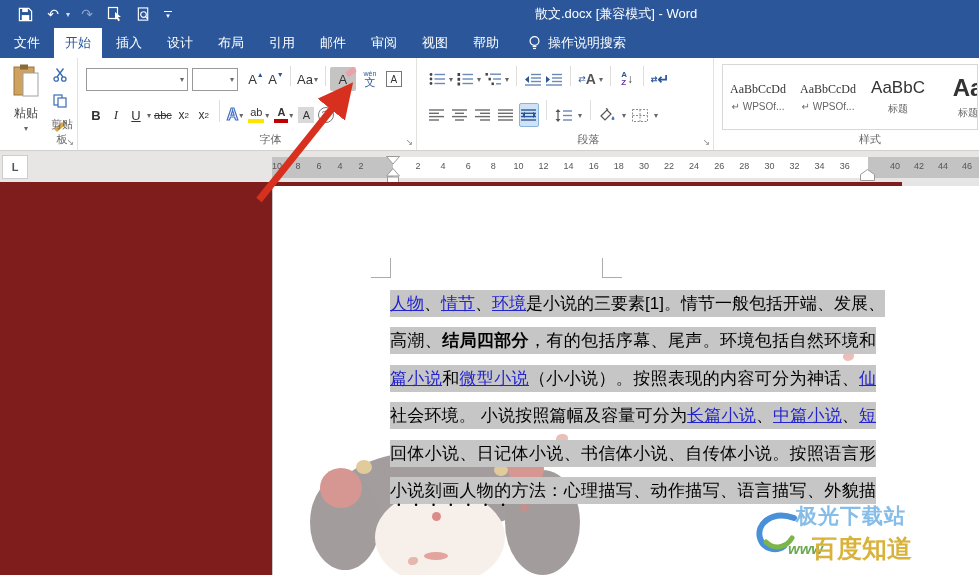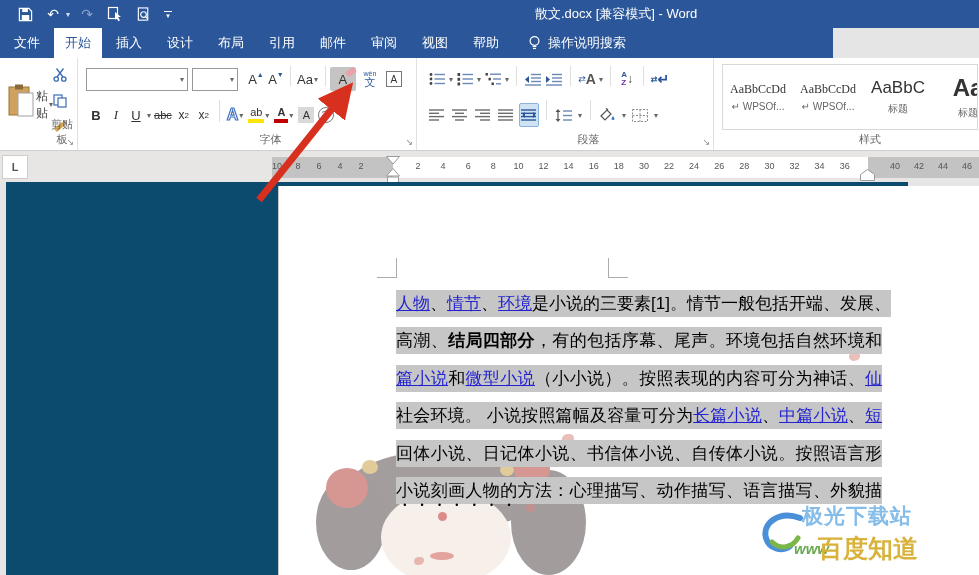--- a/index.html
+++ b/index.html
@@ -11,37 +11,37 @@
   .qbtn { width:22px; height:22px; display:flex; align-items:center; justify-content:center; color:#fff; font-size:14px; }
   .qbtn svg { display:block; }
   .qchev { color:#cfe0f5; font-size:8px; margin-left:-4px; }
   .dim { opacity:.45; }
   .qmore { display:flex; flex-direction:column; align-items:center; color:#fff; margin-left:4px; }
   .qmore .bar { width:8px; border-top:1px solid #fff; margin-bottom:1px; }
   .qmore .chv { font-size:7px; line-height:5px; }
   .wtitle { position:absolute; left:535px; top:0; height:28px; line-height:28px; color:#fff; font-size:13px; white-space:nowrap; }
 
   
-  .tabrow { position:absolute; left:0; top:28px; width:833px; height:30px; background:#2b579a; display:flex; align-items:stretch; font-size:13px; }
+  .tabrow { position:absolute; left:0; top:28px; width:979px; height:30px; background:#2b579a; display:flex; align-items:stretch; font-size:13px; }
   .tab { color:#fff; padding:0 11px; display:flex; align-items:center; margin-left:3px; cursor:default; }
   .tab.active { background:#fff; color:#2b579a; }
   .searchbox { display:flex; align-items:center; color:#fff; margin-left:18px; gap:7px; }
   .bulb svg { display:block; }
 
   
   .ribbon { position:absolute; left:0; top:58px; width:979px; height:93px; background:#fff; border-bottom:1px solid #d2d0ce; display:flex; }
   .group { position:relative; height:100%; border-right:1px solid #e3e1de; }
   .glabel { position:absolute; bottom:3px; left:0; right:0; text-align:center; font-size:11px; color:#666;margin-left:47px; }
   .launcher { position:absolute; right:3px; bottom:3px; font-size:9px; color:#8a8a8a; line-height:9px; }
   .chev { font-size:8px; color:#666; padding:0 1px; }
   .vr { width:1px; background:#e0deda; height:64px; margin:4px 4px 0; align-self:flex-start; }
 
   
   .g-clip { width:78px; }
-  .pastebtn { position:absolute; left:6px; top:6px; width:40px; height:78px; display:flex; flex-direction:row; align-items:center; }
+  .pastebtn { position:absolute; left:6px; top:6px; width:40px; height:78px; display:flex; flex-direction:column; align-items:center; }
   .pastebtn .plabel { font-size:12px; color:#444; margin-top:3px; }
   .pastebtn .chev { margin-top:2px; }
   .clipcol { position:absolute; left:50px; top:8px; display:flex; flex-direction:column; gap:8px; }
   .cbtn { width:20px; height:18px; display:flex; align-items:center; justify-content:center; }
 
   
   .g-font { width:339px; }
   .frow1 { position:absolute; left:8px; top:8px; height:26px; display:flex; align-items:center; }
   .frow2 { position:absolute; left:8px; top:42px; height:30px; display:flex; align-items:center; }
   .combo { height:23px; border:1px solid #999; background:#fff; display:flex; align-items:center; justify-content:flex-end; }
@@ -95,21 +95,21 @@
   .rulerrow { position:absolute; left:0; top:152px; width:979px; height:30px; background:#e7e6e5; }
   .tabsel { position:absolute; left:2px; top:3px; width:26px; height:24px; background:#fff; border:1px solid #cfcdcb; display:flex; align-items:center; justify-content:center; color:#555; font-size:11px; font-weight:bold; }
   .rstrip { position:absolute; left:272px; top:5px; width:707px; height:21px; background:#fff; }
   .rgray-l { position:absolute; left:0; top:0; width:121px; height:21px; background:#c3c3c3; }
   .rgray-r { position:absolute; left:596px; top:0; width:111px; height:21px; background:#c3c3c3; }
   .rnum { position:absolute; top:4px; font-size:9px; color:#555; transform:translateX(-50%); }
   .indent-marks { position:absolute; left:386px; top:4px; }
   .rindent { position:absolute; left:860px; top:15px; }
 
   
-  .docarea { position:absolute; left:0; top:182px; width:902px; height:393px; background:#0c4a6e;margin-left:6px; }
+  .docarea { position:absolute; left:0; top:182px; width:902px; height:393px; background:#7f1d1d; }
   .page { position:absolute; left:272px; top:4px; width:707px; height:389px; background:#fff; border-left:1px solid #c9c9c9; }
   .crop { position:absolute; width:20px; height:20px; }
   .crop-l { left:371px; top:76px; border-right:1px solid #ababab; border-bottom:1px solid #ababab; }
   .crop-r { left:602px; top:76px; border-left:1px solid #ababab; border-bottom:1px solid #ababab; margin-left:0; }
   .illu { position:absolute; left:280px; top:268px; width:330px; height:125px; opacity:.55; z-index:1; }
   .blob { position:absolute; border-radius:50%; }
   .petal { position:absolute; border-radius:50% 40% 55% 45%; background:#d98880; opacity:.55; z-index:1; }
   .textblock { position:absolute; left:390px; top:103px; width:486px; z-index:2; }
   .dline { height:37.4px; line-height:37.4px; font-size:17px; color:#000; text-align:justify; text-align-last:justify; white-space:nowrap; }
   .dline.short { text-align:left; text-align-last:left; }

